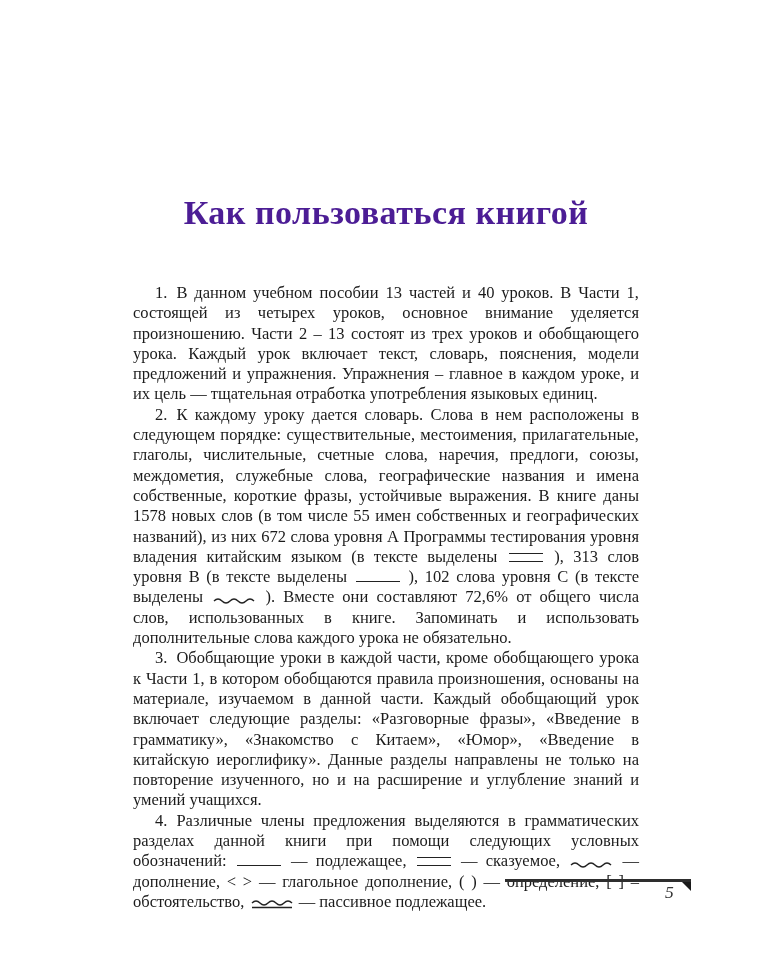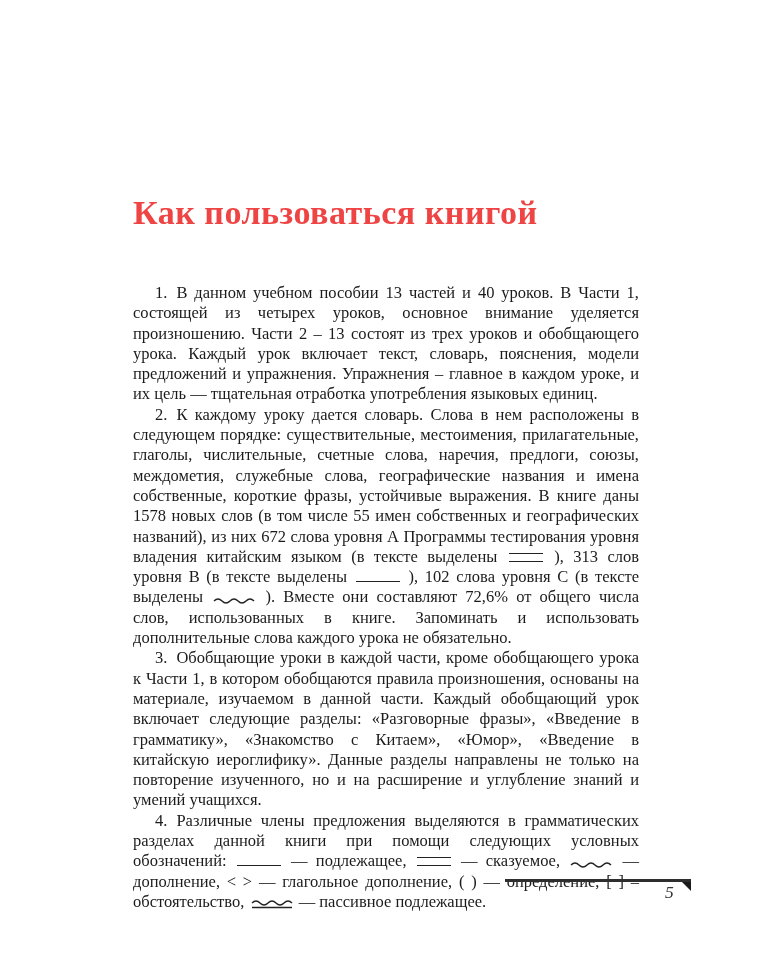--- a/index.html
+++ b/index.html
@@ -19,22 +19,22 @@
     left: 133px;
     top: 193px;
     width: 506px;
   }
   .title {
     font-family: "Liberation Serif", "DejaVu Serif", serif;
     font-weight: 700;
     font-size: 34px;
     line-height: 40px;
     letter-spacing: 0.5px;
-    text-align: left;
-    color: #ef4444;
+    text-align: center;
+    color: #4c1d95;
     margin: 0 0 50px 0;
   }
   .body-text {
     font-family: "Liberation Serif", "DejaVu Serif", serif;
     font-size: 16.5px;
     line-height: 20.3px;
     text-align: justify;
     color: #1b1b1b;
   }
   .para {

